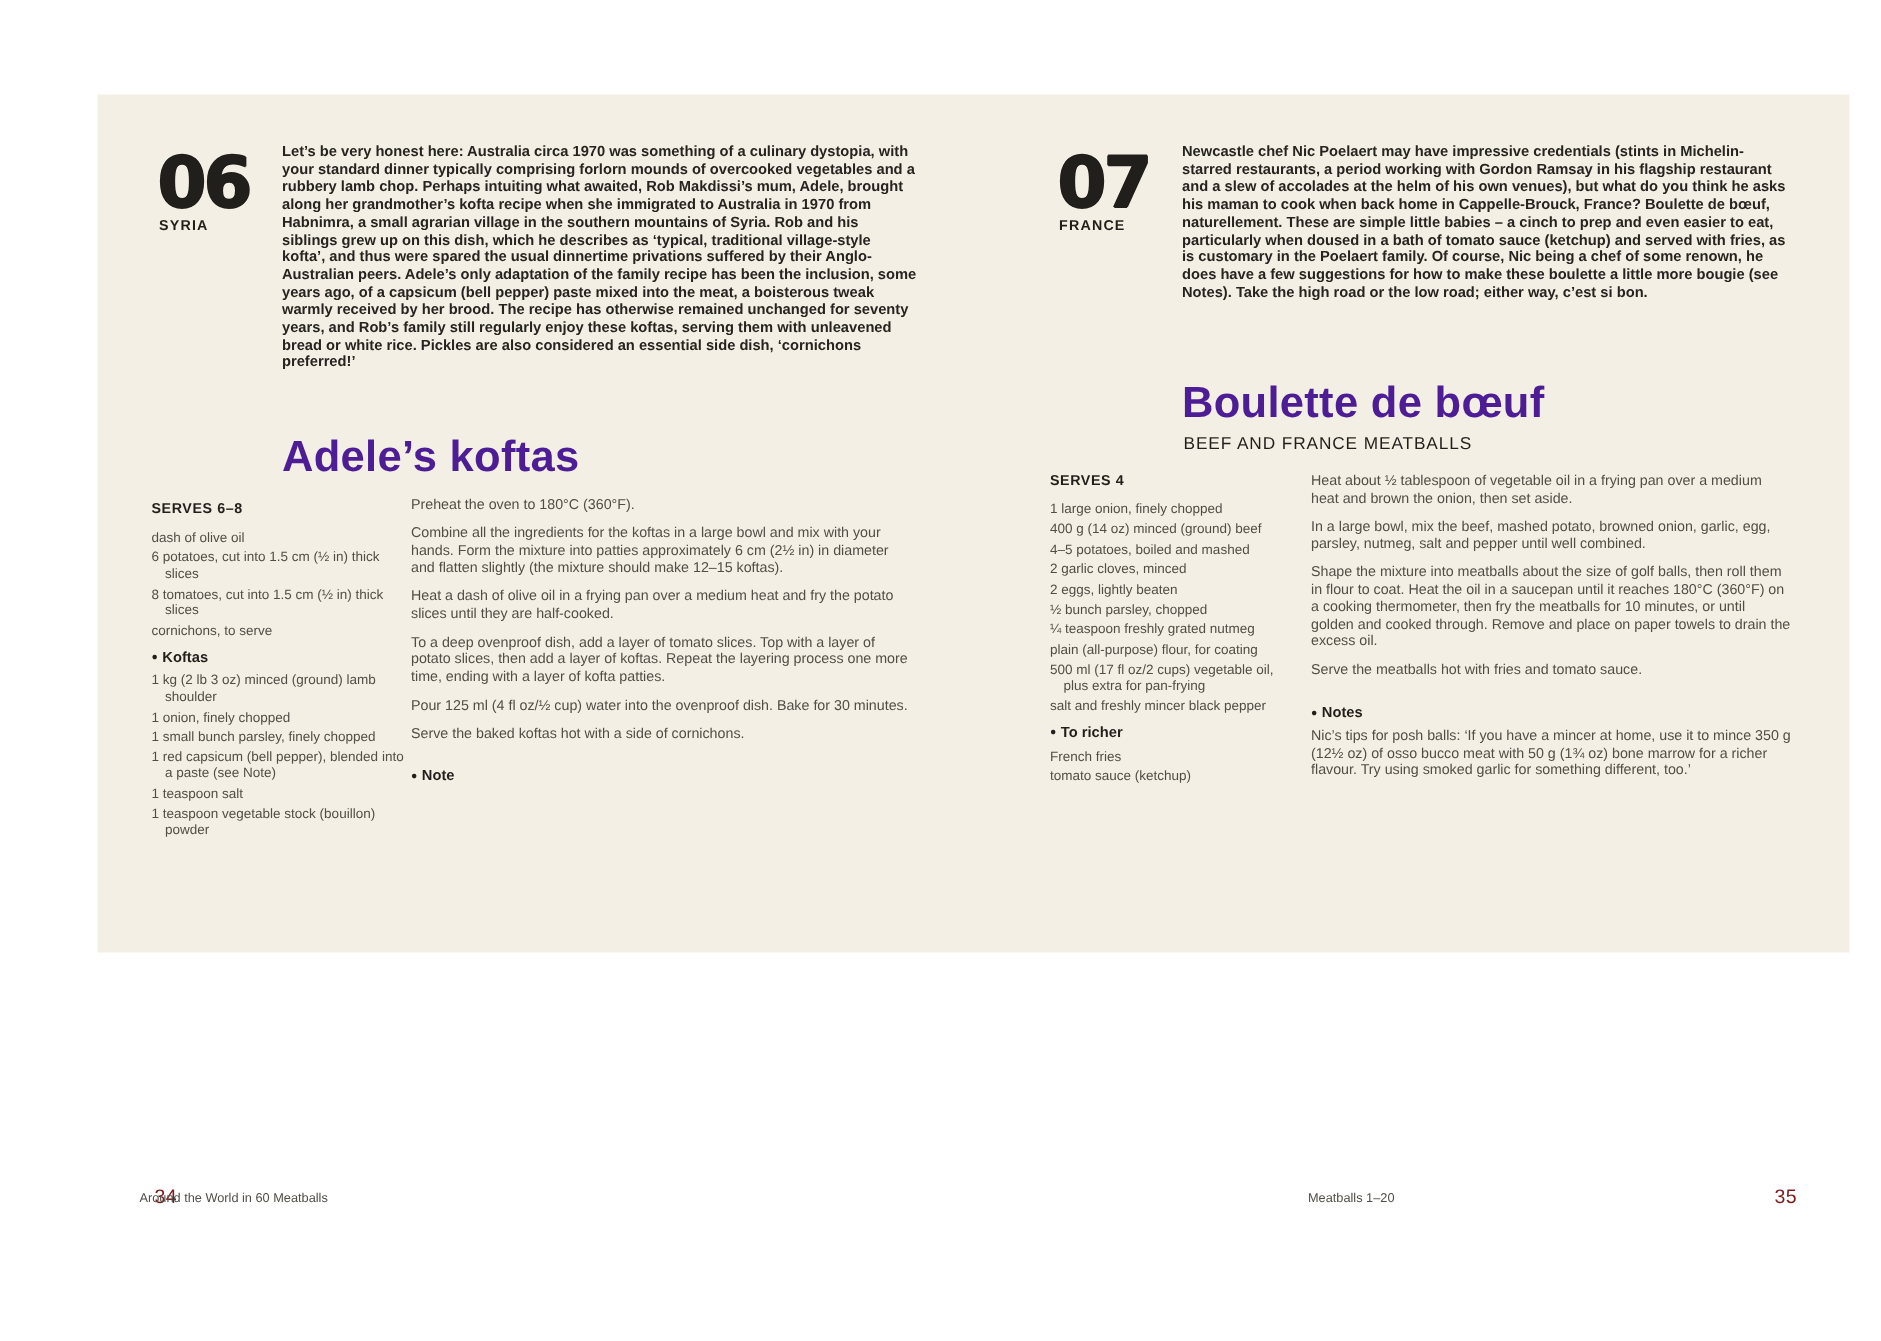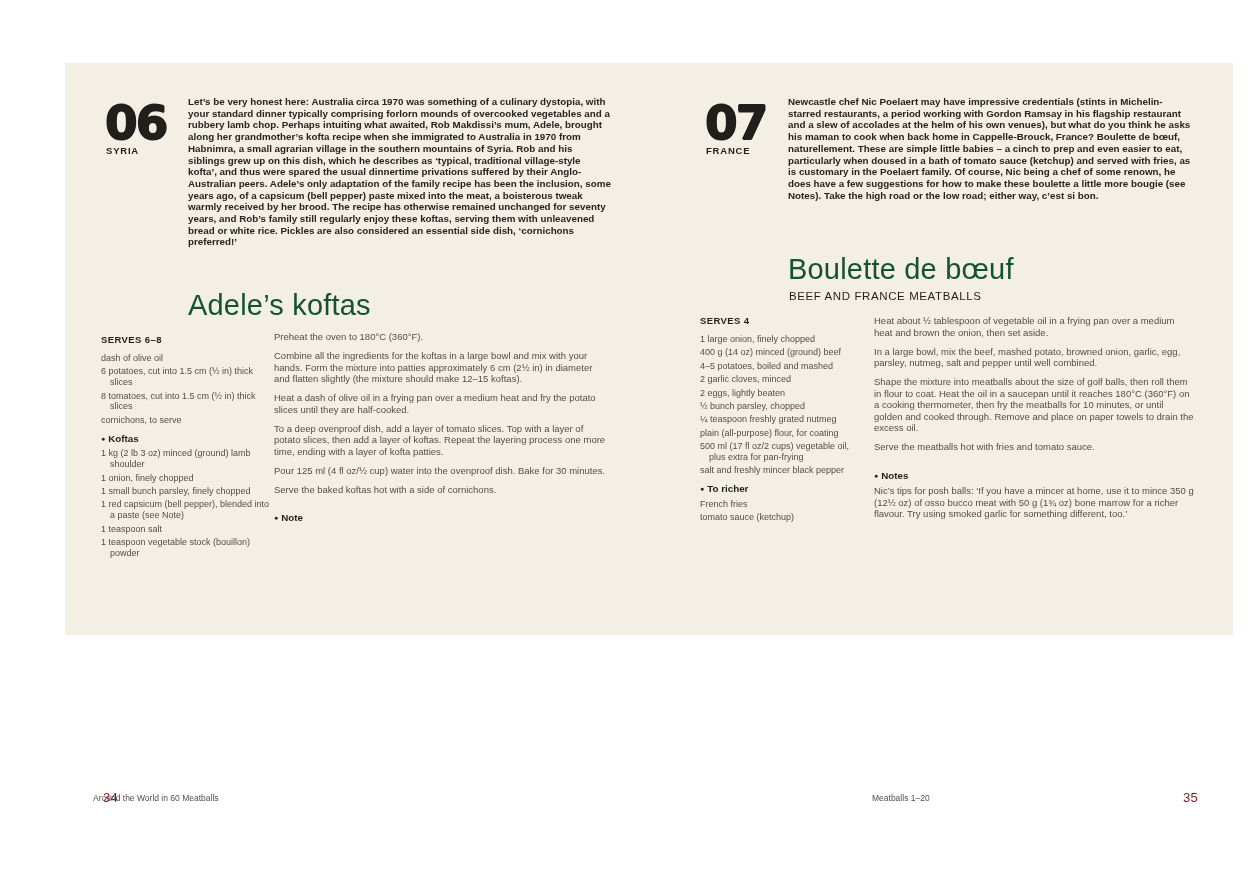--- a/index.html
+++ b/index.html
@@ -4,21 +4,21 @@
 <style>
   html,body{margin:0;padding:0;background:#ffffff;width:1254px;height:894px;overflow:hidden;
     font-family:"Liberation Sans", sans-serif;-webkit-font-smoothing:antialiased;}
   .spread{position:absolute;left:65px;top:63px;width:1168px;height:572px;background:#f4efe4;}
   .abs{position:absolute;}
   .badge{font-family:"DejaVu Sans", sans-serif;font-weight:bold;font-size:47px;line-height:40px;
     letter-spacing:-2px;color:#211f1b;
     text-shadow:0.7px 0 currentColor,-0.7px 0 currentColor,0 0.7px currentColor,0 -0.7px currentColor;}
   .country{font-size:9.5px;font-weight:bold;letter-spacing:0.8px;color:#211f1b;margin-top:6px;}
   .intro{font-size:9.8px;line-height:11.7px;font-weight:bold;color:#262420;}
-  .recipe-title{font-size:29px;font-weight:normal;letter-spacing:0.2px;color:#14532d;}
+  .recipe-title{font-size:29px;font-weight:bold;letter-spacing:0.2px;color:#4c1d95;}
   .recipe-subtitle{font-size:11.5px;font-weight:500;letter-spacing:0.6px;color:#211f1b;margin-top:5px;}
   .serves{font-size:9.5px;font-weight:bold;letter-spacing:0.4px;color:#211f1b;}
   .ing-col{font-size:9px;line-height:10.8px;color:#514e48;}
   .ing{padding-left:9px;text-indent:-9px;margin-bottom:2.6px;}
   .grp-head{font-size:9.8px;font-weight:bold;color:#211f1b;margin:8px 0 4px 0;}
   .grp-head .dot{font-size:7px;vertical-align:1px;margin-right:3px;}
   .method{font-size:9.5px;line-height:11.5px;color:#514e48;}
   .method p{margin:0 0 7.5px 0;}
   .note-head{font-size:9.8px;font-weight:bold;color:#211f1b;margin:17px 0 4px 0;}
   .note-head .dot{font-size:7px;vertical-align:1px;margin-right:3px;}

